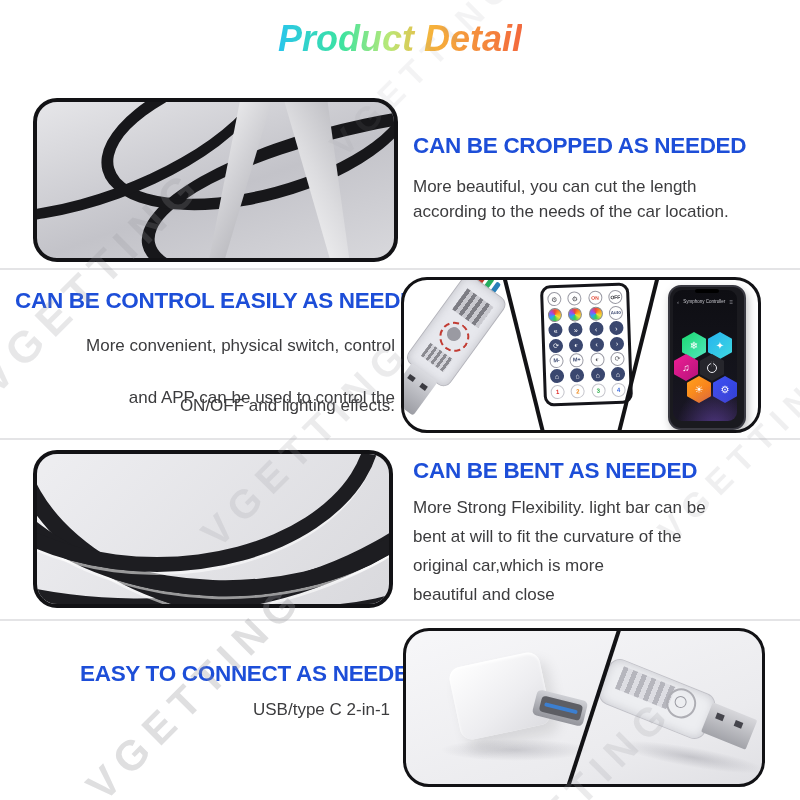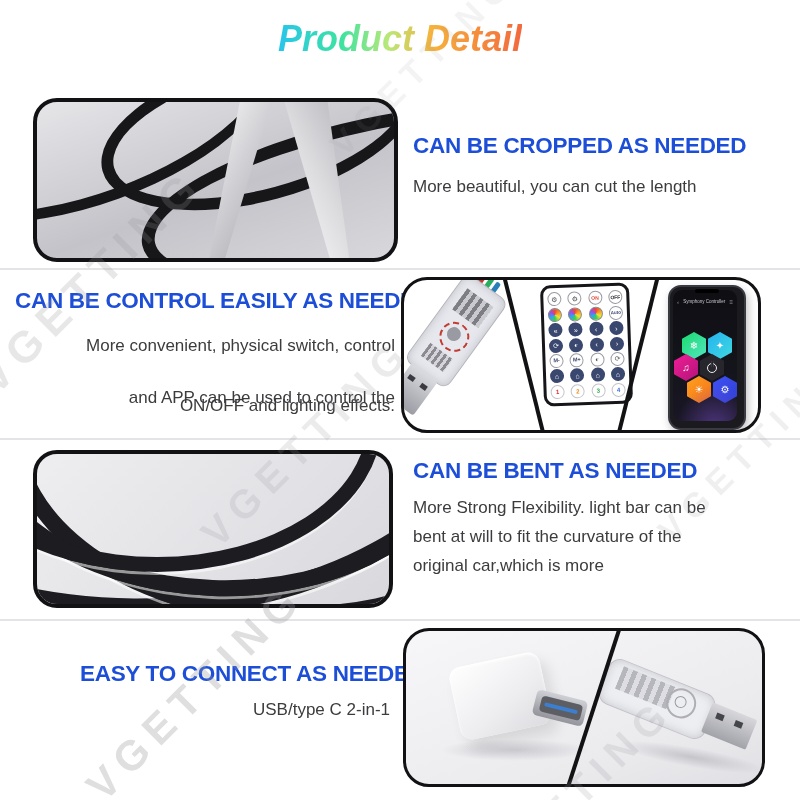--- a/index.html
+++ b/index.html
@@ -195,20 +195,21 @@
 
   <div class="photo img1">
     <div class="ring r1a"></div>
     <div class="ring r1b"></div>
     <div class="ring r1c"></div>
     <div class="blade bl1"></div>
     <div class="blade bl2"></div>
   </div>
   <div class="heading s1-head">CAN BE CROPPED AS NEEDED</div>
   <div class="bodyline s1-l0">More beautiful, you can cut the length</div>
+  <div class="bodyline s1-l1">according to the needs of the car location.</div>
 
   <div class="divider d1"></div>
 
   <div class="heading s2-head">CAN BE CONTROL EASILY AS NEEDED</div>
   <div class="bodyline s2-l s2-l0">More convenient, physical switch, control</div>
   <div class="bodyline s2-l s2-l1">and APP can be used to control the</div>
   <div class="bodyline s2-l s2-l2">ON/OFF and lighting effects.</div>
 
   <div class="photo photo3 img2">
     <div class="diag dg1"></div>
@@ -310,20 +311,21 @@
   <div class="photo img3">
     <div class="ring3 r3d"></div>
     <div class="ring3 r3a"></div>
     <div class="ring3 r3b"></div>
     <div class="ring3 r3c"></div>
   </div>
   <div class="heading s3-head">CAN BE BENT AS NEEDED</div>
   <div class="bodyline s3-l0">More Strong Flexibility. light bar can be</div>
   <div class="bodyline s3-l1">bent at will to fit the curvature of the</div>
   <div class="bodyline s3-l2">original car,which is more</div>
+  <div class="bodyline s3-l3">beautiful and close</div>
 
   <div class="divider d3"></div>
 
   <div class="heading s4-head">EASY TO CONNECT AS NEEDED</div>
   <div class="bodyline s4-l0">USB/type C 2-in-1</div>
 
   <div class="photo photo3 img4">
     <div class="diag dg3"></div>
     <div class="shadow sh1"></div>
     <div class="shadow sh2"></div>

